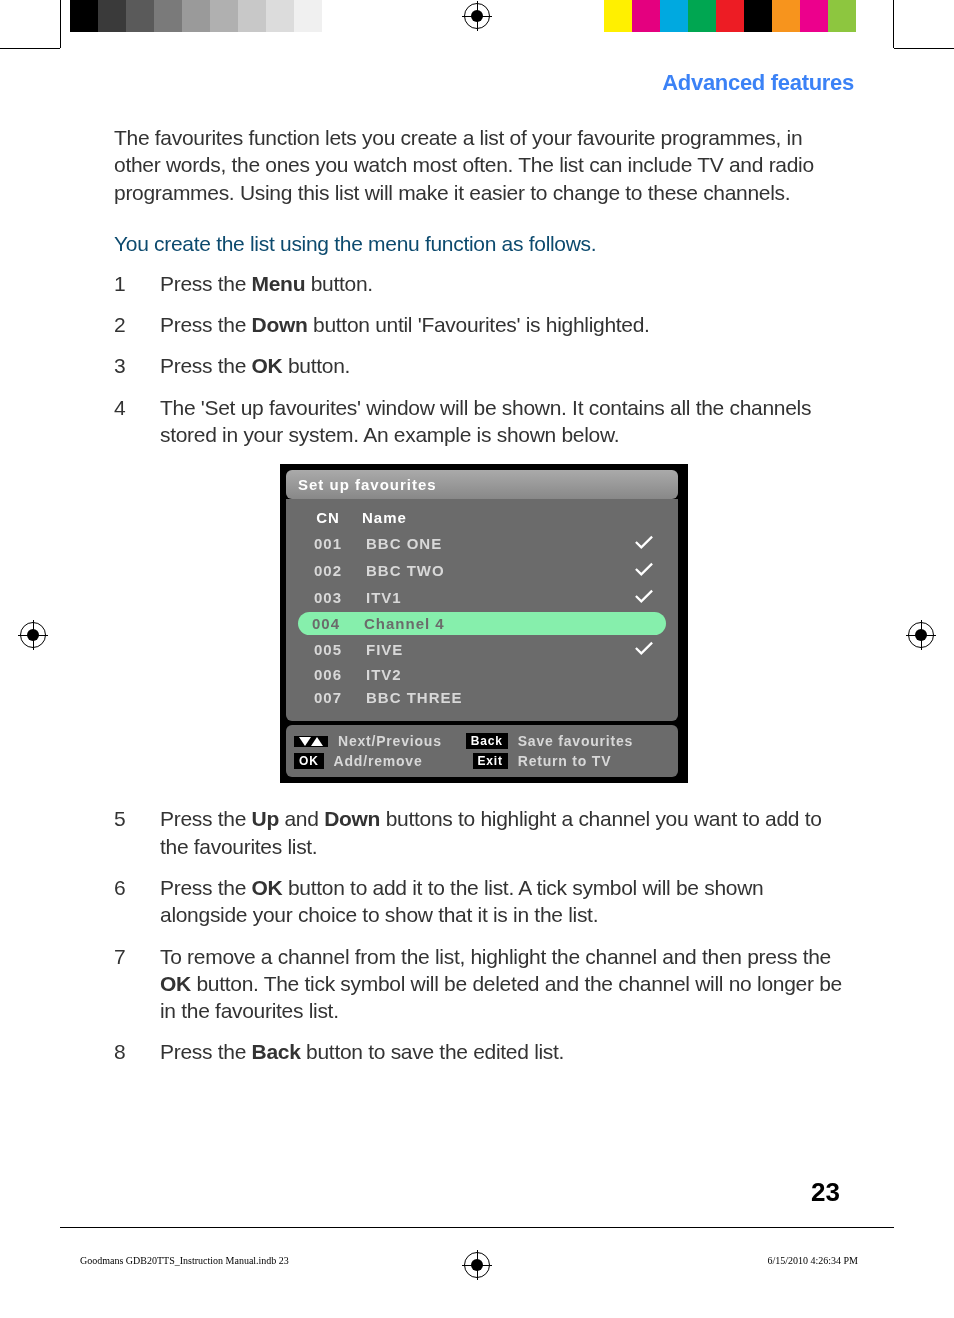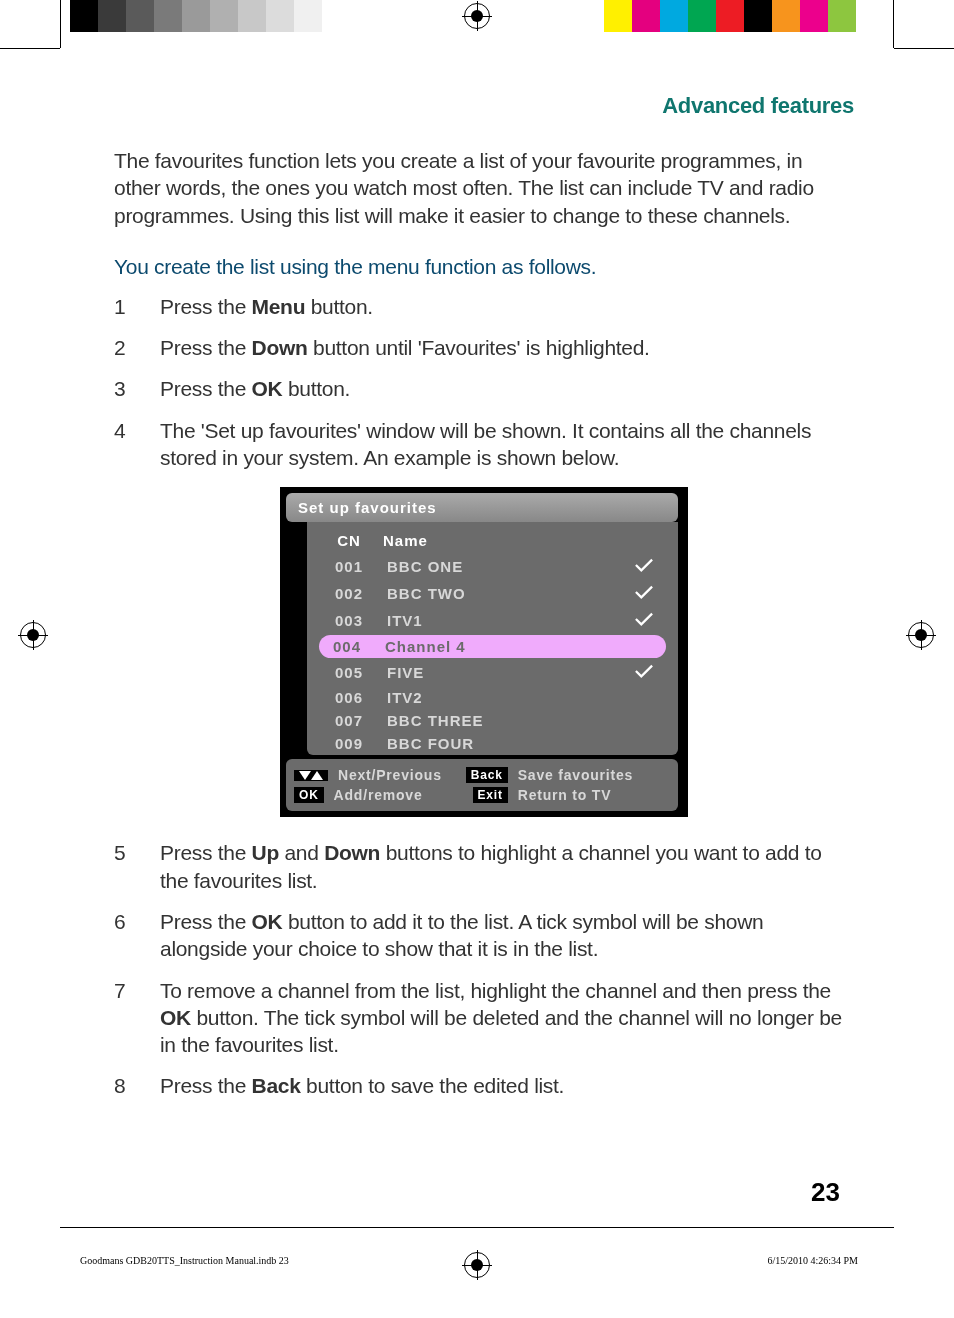--- a/index.html
+++ b/index.html
@@ -31,25 +31,24 @@
     .page-content {
       position: absolute;
       top: 70px;
       left: 114px;
       width: 740px;
     }
     .section-header {
       text-align: right;
       font-weight: bold;
       font-size: 22px;
-      color: #0f766e;
+      color: #3b82f6;
       font-family: Arial, sans-serif;
       letter-spacing: -0.3px;
       margin-bottom: 28px;
-      margin-top: 23px;
     }
     h1 {
       font-size: 34px;
       font-weight: normal;
       color: #333;
       margin-bottom: 14px;
       font-family: Arial, sans-serif;
       letter-spacing: -0.5px;
     }
     .intro { font-size: 21px; color: #333; line-height: 1.3; margin-bottom: 26px; letter-spacing: -0.3px; }
@@ -78,23 +77,22 @@
       color: #fff;
       font-weight: bold;
       font-size: 15px;
       letter-spacing: 1px;
       padding: 6px 12px;
       border-radius: 6px;
     }
     .osd-body {
       background: #6b6b6b;
       color: #fff;
-      padding: 6px 14px 0 14px;
+      padding: 6px 14px 12px 14px;
       border-radius: 0 0 6px 6px;
-      margin-left: 21px;
     }
     .osd-header-row {
       display: flex;
       font-weight: bold;
       font-size: 15px;
       letter-spacing: 1px;
       padding: 4px 0;
     }
     .osd-cn { width: 56px; text-align: center; }
     .osd-name { flex: 1; padding-left: 6px; }
@@ -102,21 +100,21 @@
     .osd-row {
       display: flex;
       font-weight: bold;
       font-size: 15px;
       letter-spacing: 1px;
       padding: 3px 0;
       align-items: center;
       color: #d8d8d8;
     }
     .osd-row.selected {
-      background: #f0abfc;
+      background: #86efac;
       color: #6b6b6b;
       border-radius: 12px;
       padding-left: 0;
       margin: 1px -2px;
     }
     .osd-row .osd-cn { width: 56px; text-align: center; }
     .osd-row .osd-name { flex: 1; padding-left: 10px; }
     .check-svg { width: 22px; height: 18px; }
     .osd-footer {
       background: #6b6b6b;
@@ -316,25 +314,20 @@
                 </svg></span>
             </div>
             <div class="osd-row">
               <span class="osd-cn">006</span>
               <span class="osd-name">ITV2</span>
               <span class="osd-check"></span>
             </div>
             <div class="osd-row">
               <span class="osd-cn">007</span>
               <span class="osd-name">BBC THREE</span>
-              <span class="osd-check"></span>
-            </div>
-            <div class="osd-row">
-              <span class="osd-cn">009</span>
-              <span class="osd-name">BBC FOUR</span>
               <span class="osd-check"></span>
             </div>
           </div>
       </div>
       <div class="osd-footer">
         <div class="osd-footer-row">
           <span class="btn-label">
             <span class="btn-arrows">
                 <span class="arrow-tri arrow-down"></span>
                 <span class="arrow-tri arrow-up"></span>

